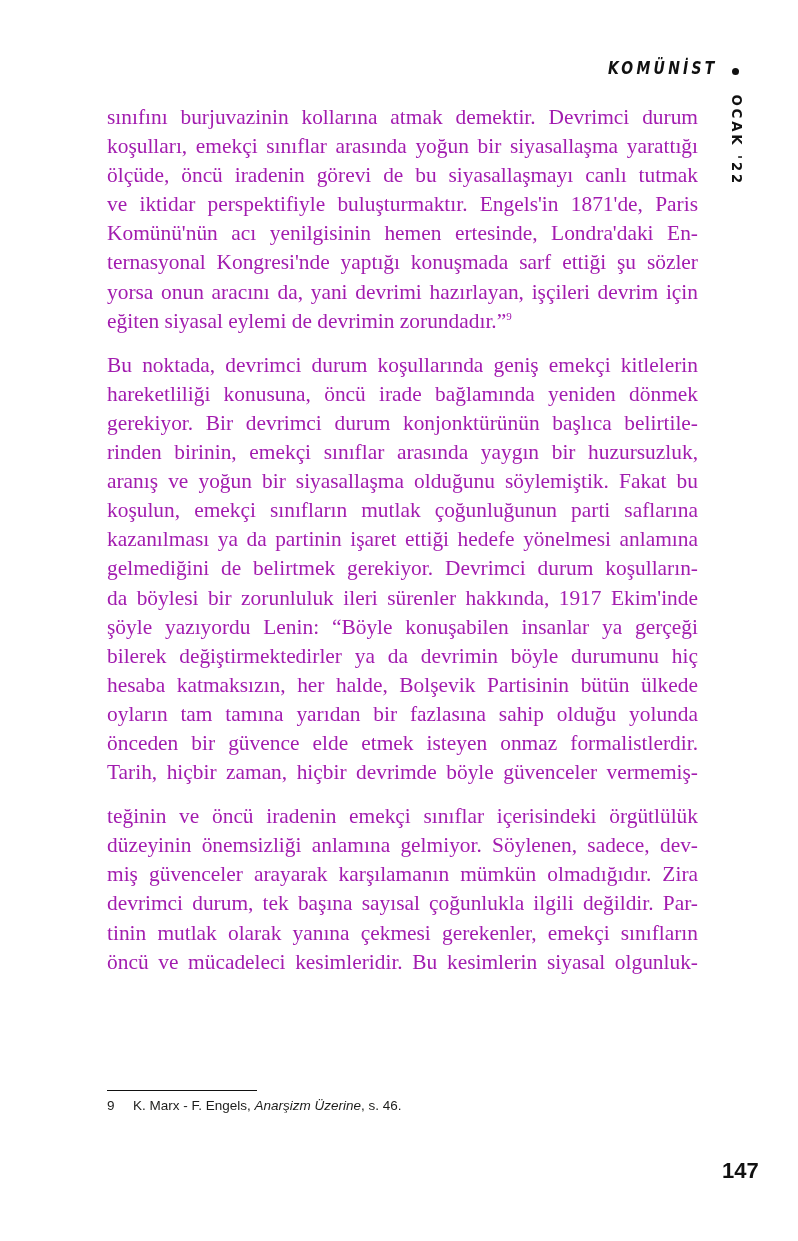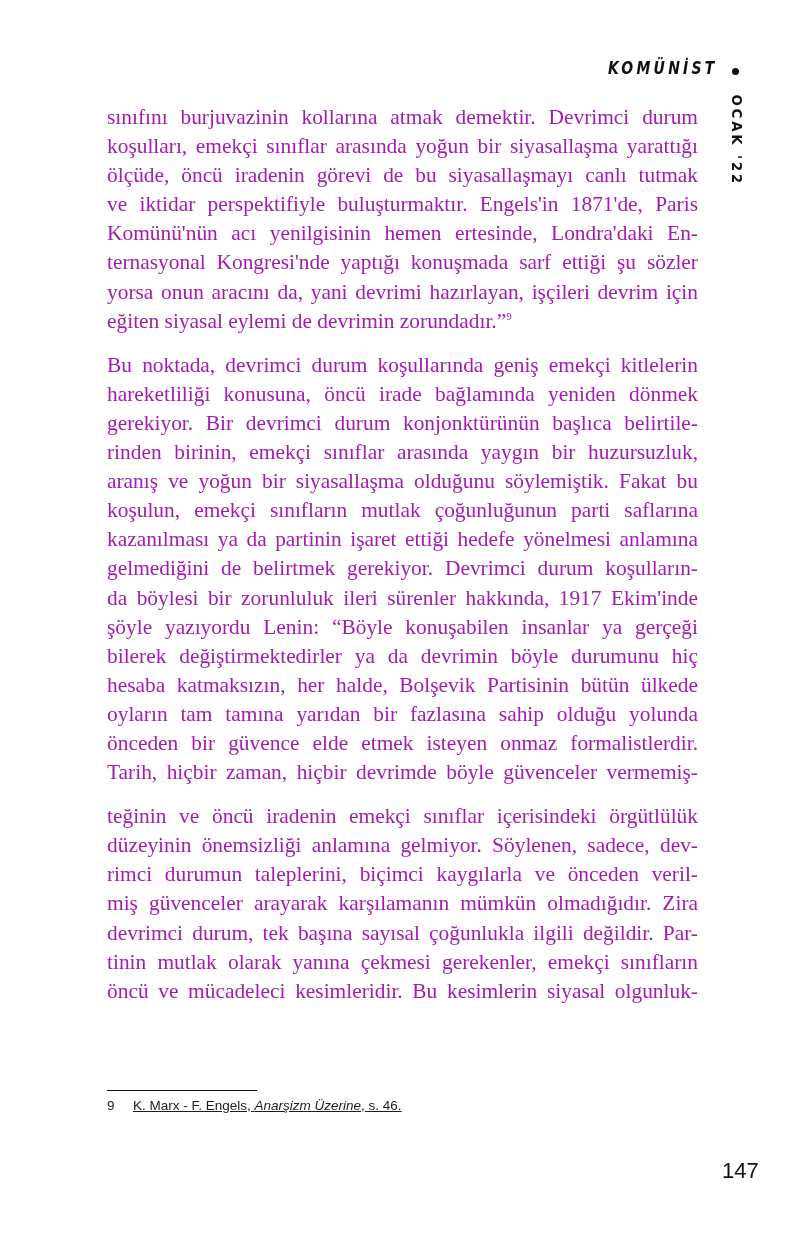--- a/index.html
+++ b/index.html
@@ -86,37 +86,36 @@
     background: #111;
   }
   .footnotes {
     position: absolute;
     left: 107px;
     top: 1095px;
     font-family: "Liberation Sans", sans-serif;
     font-size: 13.5px;
     line-height: 21px;
     color: #1d1d1b;
-    text-decoration: underline;
   }
   .fn-row {
     display: block;
     white-space: nowrap;
   }
   .fn-num {
     display: inline-block;
     width: 26px;
   }
   .fn-num.wide { width: 32px; }
   .page-number {
     position: absolute;
     left: 722px;
     top: 1158px;
     font-family: "Liberation Sans", sans-serif;
-    font-weight: normal;
+    font-weight: bold;
     font-size: 22px;
     color: #111;
   }
 </style>
 </head>
 <body>
 
 <div class="header-title">KOMÜNİST</div>
 <div class="header-dot"></div>
 <div class="side-issue">OCAK '22</div>
@@ -147,21 +146,20 @@
     <span class="line">bilerek değiştirmektedirler ya da devrimin böyle durumunu hiç</span>
     <span class="line">hesaba katmaksızın, her halde, Bolşevik Partisinin bütün ülkede</span>
     <span class="line">oyların tam tamına yarıdan bir fazlasına sahip olduğu yolunda</span>
     <span class="line">önceden bir güvence elde etmek isteyen onmaz formalistlerdir.</span>
     <span class="line">Tarih, hiçbir zaman, hiçbir devrimde böyle güvenceler vermemiş-</span>
   </p>
 
   <p class="para">
     <span class="line">teğinin ve öncü iradenin emekçi sınıflar içerisindeki örgütlülük</span>
     <span class="line">düzeyinin önemsizliği anlamına gelmiyor. Söylenen, sadece, dev-</span>
-    <span class="line">rimci durumun taleplerini, biçimci kaygılarla ve önceden veril-</span>
     <span class="line">miş güvenceler arayarak karşılamanın mümkün olmadığıdır. Zira</span>
     <span class="line">devrimci durum, tek başına sayısal çoğunlukla ilgili değildir. Par-</span>
     <span class="line">tinin mutlak olarak yanına çekmesi gerekenler, emekçi sınıfların</span>
     <span class="line">öncü ve mücadeleci kesimleridir. Bu kesimlerin siyasal olgunluk-</span>
   </p>
 </div>
 
 <div class="footnote-rule"></div>
 
 <div class="footnotes">

